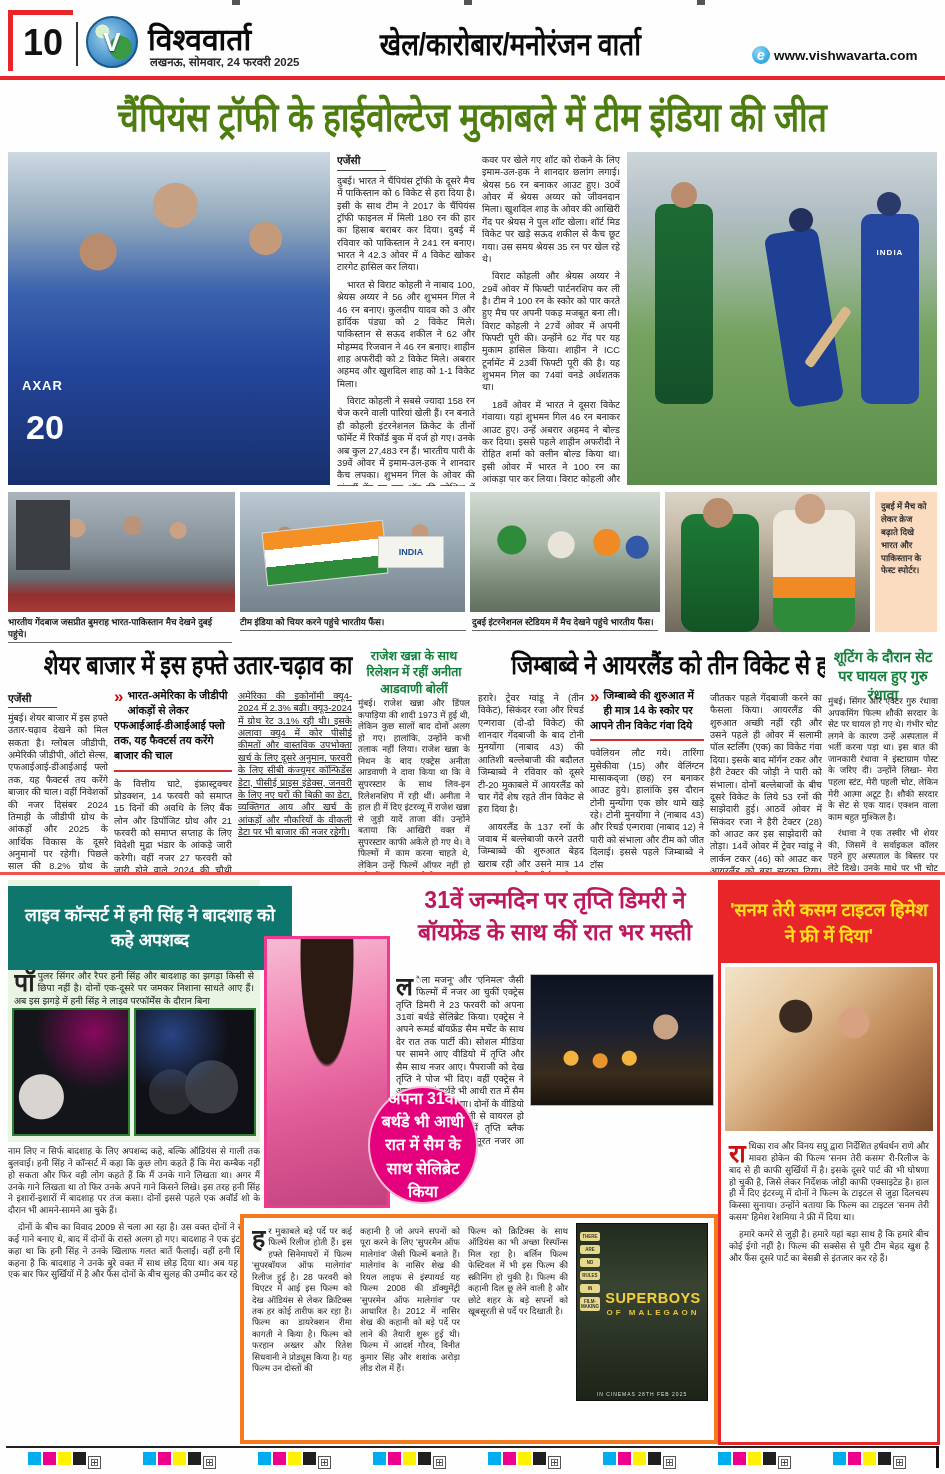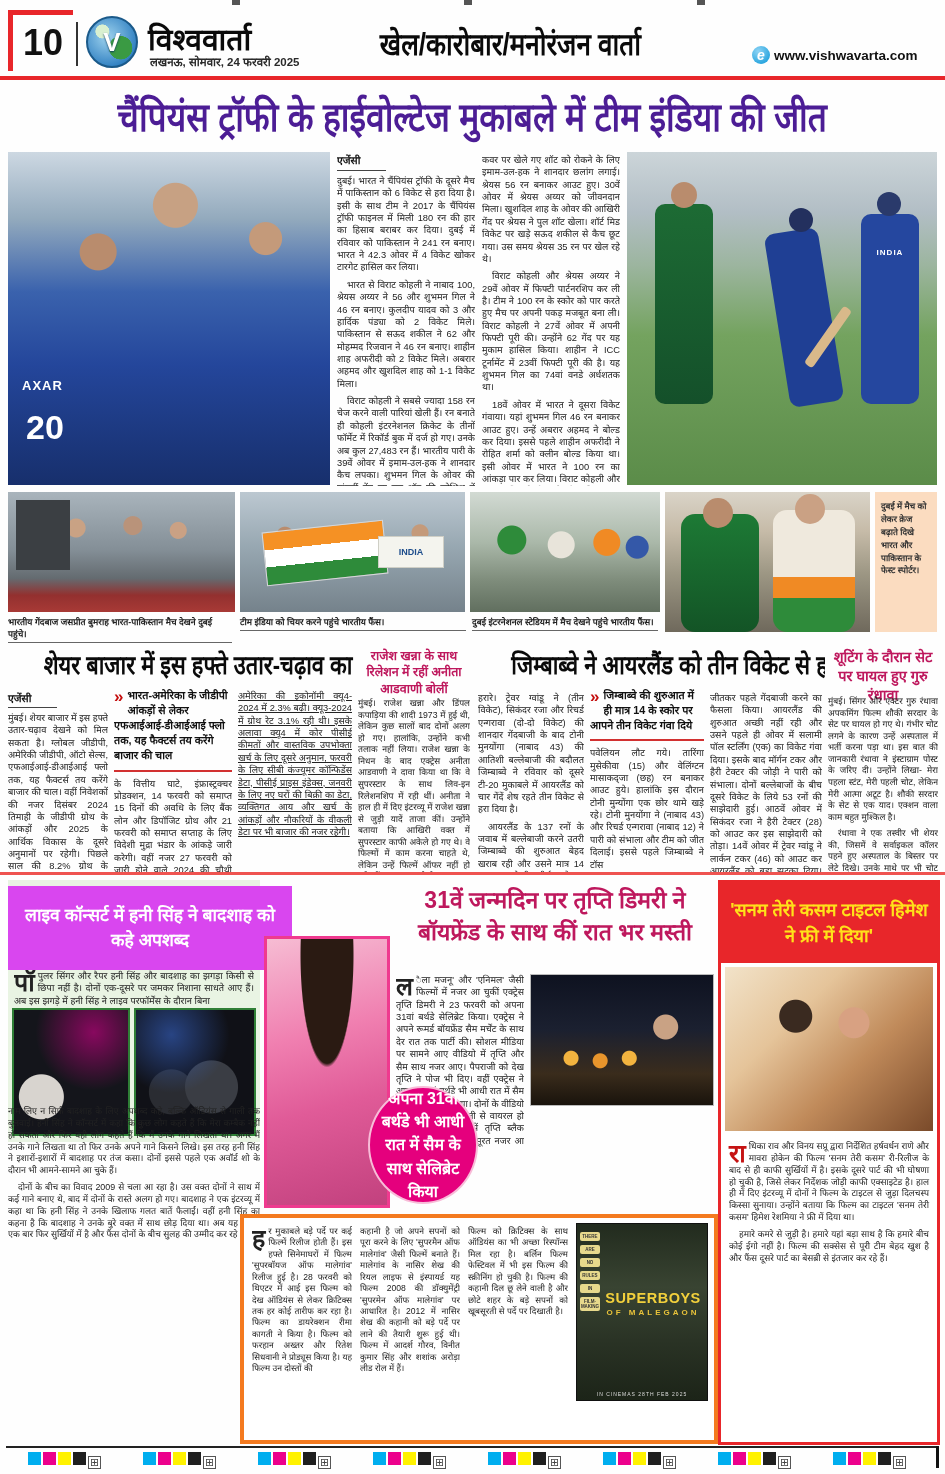--- a/index.html
+++ b/index.html
@@ -5,29 +5,29 @@
   html,body{margin:0;padding:0;background:#e9e9e9;}
   .page{position:relative;width:945px;height:1474px;background:#fefefe;overflow:hidden;
         font-family:"Liberation Sans","DejaVu Sans",sans-serif;color:#1c1c1c;}
   .abs{position:absolute;}
   .photo{position:absolute;overflow:hidden;}
   .bodytext{font-size:9.3px;line-height:1.33;text-align:justify;color:#222;}
   .bodytext p{margin:0 0 5px 0;text-indent:10px;}
   .bodytext p.noind{text-indent:0;}
   .byline{font-size:10.5px;font-weight:bold;color:#111;border-bottom:1.5px solid #444;
           display:inline-block;padding:0 26px 2px 0;margin-bottom:4px;}
-  .headline-xl{font-size:40px;font-weight:800;color:#4c1d95;text-align:center;overflow:hidden;white-space:nowrap;}
+  .headline-xl{font-size:40px;font-weight:800;color:#4d7c0f;text-align:center;overflow:hidden;white-space:nowrap;}
   .headline-l{font-size:26px;font-weight:800;color:#0a0a0a;text-align:center;overflow:hidden;white-space:nowrap;}
   .squeeze{display:inline-block;transform:scaleX(.84);transform-origin:center;white-space:nowrap;}
   .subhead{font-size:10.8px;font-weight:bold;line-height:1.4;color:#111;border-bottom:2px solid #d23131;padding-bottom:6px;margin-bottom:6px;}
   .subhead .mark{color:#c40c0c;font-size:17px;font-weight:bold;float:left;margin-right:4px;line-height:1;}
   .caption{font-size:8.8px;font-weight:bold;color:#222;border-bottom:1.5px solid #666;padding-bottom:2px;}
   .dc{float:left;font-size:25px;font-weight:bold;line-height:.85;padding:2px 3px 0 0;}
   .dc.red{color:#c51313;}
-  .head-center{font-weight:bold;text-align:center;color:#be185d;line-height:1.3;}
+  .head-center{font-weight:bold;text-align:center;color:#15803d;line-height:1.3;}
   .figure{position:absolute;border-radius:10px;}
   .headc{position:absolute;border-radius:50%;}
   .regsq{width:13px;height:13px;display:inline-block;margin-right:2px;vertical-align:top;}
   .reggrid{width:13px;height:13px;display:inline-block;border:1px solid #555;box-sizing:border-box;
            font-size:11px;line-height:11px;text-align:center;color:#444;background:#fff;}
   .vrule{position:absolute;background:#333;}
 </style>
 </head>
 <body>
 
@@ -187,37 +187,37 @@
 
   <div class="abs head-center" style="left:828px;top:648px;width:110px;font-size:14.5px;">शूटिंग के दौरान सेट पर घायल हुए गुरु रंधावा</div>
   <div class="abs bodytext" style="left:828px;top:696px;width:110px;height:178px;overflow:hidden;font-size:8.7px;">
     <p class="noind">मुंबई। सिंगर और एक्टर गुरु रंधावा अपकमिंग फिल्म शौकी सरदार के सेट पर घायल हो गए थे। गंभीर चोट लगने के कारण उन्हें अस्पताल में भर्ती करना पड़ा था। इस बात की जानकारी रंधावा ने इंस्टाग्राम पोस्ट के जरिए दी। उन्होंने लिखा- मेरा पहला स्टंट, मेरी पहली चोट, लेकिन मेरी आत्मा अटूट है। शौकी सरदार के सेट से एक याद। एक्शन वाला काम बहुत मुश्किल है।</p>
     <p>रंधावा ने एक तस्वीर भी शेयर की, जिसमें वे सर्वाइकल कॉलर पहने हुए अस्पताल के बिस्तर पर लेटे दिखे। उनके माथे पर भी चोट लगी थी। रंधावा के इस पोस्ट के बाद फैंस उनके जल्दी ठीक होने के लिए कामना कर रहे हैं। एक फैन ने कमेंट कर लिखा- जल्दी ठीक हो जाओ, चैंपियन।</p>
   </div>
 
   <div class="abs" style="left:0;top:872px;width:945px;height:2.5px;background:#ef5350;"></div>
 
   <div class="abs" style="left:8px;top:880px;width:252px;height:262px;background:#e9f4e3;"></div>
-  <div class="abs" style="left:8px;top:886px;width:284px;height:84px;background:#d946ef;display:flex;align-items:center;justify-content:center;">
+  <div class="abs" style="left:8px;top:886px;width:284px;height:84px;background:#0f766e;display:flex;align-items:center;justify-content:center;">
     <span style="color:#fff;font-weight:800;font-size:17.5px;text-align:center;line-height:1.45;padding:0 6px;">लाइव कॉन्सर्ट में हनी सिंह ने बादशाह को कहे अपशब्द</span>
   </div>
   <div class="abs bodytext" style="left:14px;top:970px;width:240px;height:36px;overflow:hidden;">
     <span class="dc">पॉ</span>
     <span>पुलर सिंगर और रैपर हनी सिंह और बादशाह का झगड़ा किसी से छिपा नहीं है। दोनों एक-दूसरे पर जमकर निशाना साधते आए हैं। अब इस झगड़े में हनी सिंह ने लाइव परफॉर्मेंस के दौरान बिना</span>
   </div>
   <div class="photo" style="left:12px;top:1008px;width:118px;height:128px;border:2px solid #2f7f36;box-sizing:border-box;
               background:radial-gradient(circle at 70% 18%,rgba(214,0,140,.6),rgba(0,0,0,0) 45%),
                          radial-gradient(circle at 24% 70%,#d8d4cf 0 22px,rgba(0,0,0,0) 23px),
                          #14151b;"></div>
   <div class="photo" style="left:134px;top:1008px;width:122px;height:128px;border:2px solid #2f7f36;box-sizing:border-box;
               background:radial-gradient(circle at 30% 20%,rgba(60,110,220,.55),rgba(0,0,0,0) 45%),
                          radial-gradient(circle at 64% 62%,#3a3d44 0 26px,rgba(0,0,0,0) 27px),
                          radial-gradient(circle at 30% 66%,#2a2c32 0 22px,rgba(0,0,0,0) 23px),
                          #101117;"></div>
-  <div class="abs bodytext" style="left:8px;top:1106px;width:252px;height:296px;overflow:hidden;font-size:8.9px;">
+  <div class="abs bodytext" style="left:8px;top:1146px;width:252px;height:296px;overflow:hidden;font-size:8.9px;">
     <p class="noind">नाम लिए न सिर्फ बादशाह के लिए अपशब्द कहे, बल्कि ऑडियंस से गाली तक बुलवाई। हनी सिंह ने कॉन्सर्ट में कहा कि कुछ लोग कहते हैं कि मेरा कम्बैक नहीं हो सकता और फिर वही लोग कहते हैं कि मैं उनके गाने लिखता था। अगर मैं उनके गाने लिखता था तो फिर उनके अपने गाने किसने लिखे। इस तरह हनी सिंह ने इशारों-इशारों में बादशाह पर तंज कसा। दोनों इससे पहले एक अवॉर्ड शो के दौरान भी आमने-सामने आ चुके हैं।</p>
     <p>दोनों के बीच का विवाद 2009 से चला आ रहा है। उस वक्त दोनों ने साथ में कई गाने बनाए थे, बाद में दोनों के रास्ते अलग हो गए। बादशाह ने एक इंटरव्यू में कहा था कि हनी सिंह ने उनके खिलाफ गलत बातें फैलाईं। वहीं हनी सिंह का कहना है कि बादशाह ने उनके बुरे वक्त में साथ छोड़ दिया था। अब यह झगड़ा एक बार फिर सुर्खियों में है और फैंस दोनों के बीच सुलह की उम्मीद कर रहे हैं।</p>
   </div>
 
   <div class="photo" style="left:264px;top:936px;width:126px;height:272px;border:3px solid #ef3a8f;box-sizing:border-box;
               background:radial-gradient(ellipse at 50% 6%,#2a1a12 0 26px,rgba(0,0,0,0) 27px),
                          radial-gradient(circle at 50% 14%,#d8a182 0 17px,rgba(0,0,0,0) 18px),
                          linear-gradient(165deg,#f6bcd3 0%,#f07fb0 36%,#e05b98 62%,#c2417e 100%);"></div>
 
   <div class="abs" style="left: 394px; top: 884px; width: 322px; color: #be185d; font-weight: 800; font-size: 23px; line-height: 1.4; text-align: center;" style2="">31वें जन्मदिन पर तृप्ति डिमरी ने बॉयफ्रेंड के साथ कीं रात भर मस्ती</div>

